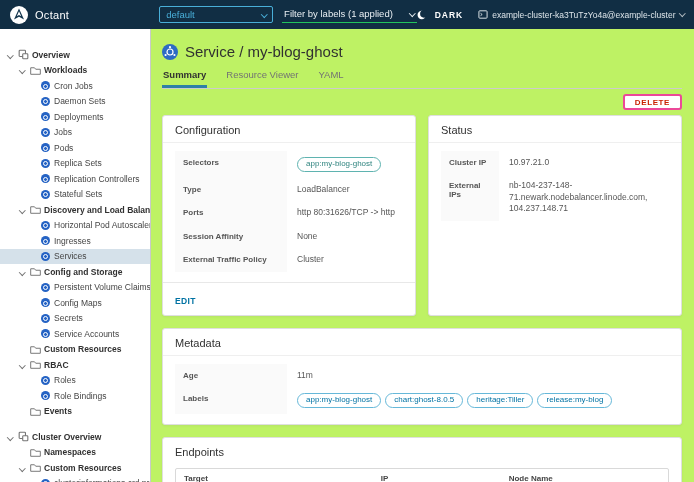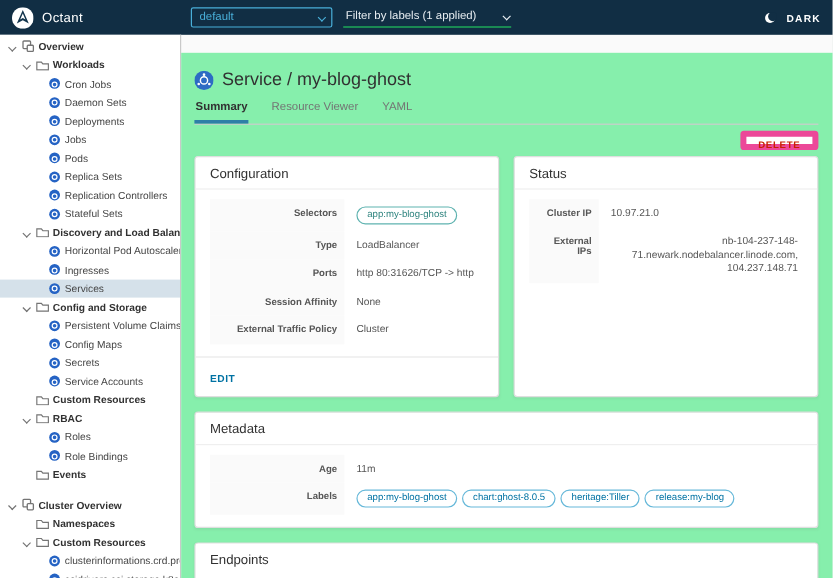--- a/index.html
+++ b/index.html
@@ -24,53 +24,53 @@
 
   .chev { display:inline-block; width:4.5px; height:4.5px; border-right:1px solid #737373;
           border-bottom:1px solid #737373; transform:rotate(45deg); }
   .chev.blue { border-color:#49afd9; }
   .chev.white { border-color:#e8eef2; }
   .chev.lt { border-color:#b3bcc2; }
 
   
   .body { display:flex; height:453px; }
   .sidebar { width:151px; flex:0 0 auto; background:#fff; border-right:1px solid #c9c9c9;
-             padding-top:2px; overflow:hidden; }
+             padding-top:18px; overflow:hidden; }
   .srow { height:15.5px; display:flex; align-items:center; font-size:8.5px; color:#454545;
           white-space:nowrap; overflow:hidden; cursor:pointer; }
   .srow .cbox { width:12px; flex:0 0 auto; display:flex; justify-content:center; }
   .srow .ibox { width:14px; flex:0 0 auto; display:flex; justify-content:center; align-items:center; }
   .srow .lbl { margin-left:2px; }
   .d0 { padding-left:4px; font-weight:bold; color:#313131; }
   .d1 { padding-left:16px; font-weight:bold; color:#313131; }
   .d2 { padding-left:38px; }
   .srow.sel { background:#d5e1ea; }
   .gap-top { margin-top:10px; }
   .res-icon { width:9px; height:9px; border-radius:50%; background:#2563c4; position:relative; }
   .res-icon::after { content:""; position:absolute; left:2.5px; top:2.5px; width:3px; height:3px;
                      border:1px solid #fff; border-radius:50%; }
 
   
-  .main { flex:1; background:#86efac; padding:9px 12px 0 11px; overflow:hidden;margin-top:15px; }
+  .main { flex:1; background:#bef264; padding:9px 12px 0 11px; overflow:hidden; }
   .page-head { display:flex; align-items:center; gap:7px; margin-top:5px; }
   .page-title { font-size:15px; color:#313131; font-weight:normal; }
   .tabs { display:flex; gap:18px; margin-top:9px; border-bottom:1px solid #cccccc; }
   .tab { font-size:9.5px; color:#737373; padding:0 1px 5px 1px; cursor:pointer; }
   .tab.active { color:#313131; border-bottom:3px solid #2d7fa7; font-weight:bold; }
   .actions { display:flex; justify-content:flex-end; margin-top:5px; height:16px; }
-  .btn-delete { font-size:8px; letter-spacing:.6px; color:#c92100; border:5px solid #ec4899;
+  .btn-delete { font-size:8px; letter-spacing:.6px; color:#c92100; border:2px solid #ec4899;
                 background:#fff; border-radius:3px; padding:2px 10px; cursor:pointer;
                 font-family:"Liberation Sans", sans-serif; font-weight:bold; }
 
   .grid2 { display:grid; grid-template-columns:1fr 1fr; gap:12px; margin-top:5px; }
   .card { background:#fff; border:1px solid #dfdfdf; border-radius:3px;
           box-shadow:0 1px 2px rgba(120,120,120,.12); display:flex; flex-direction:column; }
   .card.span2 { grid-column:1 / span 2; margin-top:12px; }
   .card-title { font-size:11px; color:#313131; padding:8px 12px 6px 12px; border-bottom:1px solid #efefef; }
-  .card-body { padding:8px 12px 10px 12px;text-align:right; }
+  .card-body { padding:8px 12px 10px 12px; }
   .kv { display:grid; grid-template-columns:112px 1fr; }
   .kv.narrow { grid-template-columns:58px 1fr; }
   .kv .k { background:#fafafa; font-size:8px; font-weight:bold; color:#565656; padding:7px 6px 7px 8px; }
   .kv .v { font-size:8.5px; color:#565656; padding:6px 4px 6px 10px; display:flex; align-items:center;
            flex-wrap:wrap; gap:4px; line-height:1.35; }
   .card-foot { border-top:1px solid #e8e8e8; padding:7px 12px; margin-top:auto; }
   .edit-link { font-size:8.5px; font-weight:bold; color:#0072a3; letter-spacing:.4px; cursor:pointer; }
 
   .tag { display:inline-block; font-size:8px; padding:1px 8px; border-radius:8px; background:#fff; cursor:pointer; }
   .tag.teal { border:1px solid #5fb3b0; color:#2f847f; }
@@ -107,20 +107,28 @@
       <span class="chev white" style="margin-top:3px;"></span>
     </div>
 
     <div class="top-right">
       <div class="dark-toggle">
         <svg class="icon-svg" width="10" height="10" viewBox="0 0 11 11">
           <circle cx="5.2" cy="5.5" r="4.6" fill="#ffffff"></circle>
           <circle cx="7.6" cy="4.2" r="4.2" fill="#112e44"></circle>
         </svg>
         <span>DARK</span>
+      </div>
+      <div class="context">
+        <svg class="icon-svg" width="10" height="9" viewBox="0 0 12 11">
+          <rect x="1" y="1" width="10" height="9" rx="1" fill="none" stroke="#dde5ea" stroke-width="1.2"></rect>
+          <path d="M3 4 L5 5.5 L3 7" fill="none" stroke="#dde5ea" stroke-width="1.1"></path>
+        </svg>
+        <span>example-cluster-ka3TuTzYo4a@example-cluster</span>
+        <span class="chev lt" style="margin-top:-2px;"></span>
       </div>
     </div>
   </div>
 
   <div class="body">
 
     <div class="sidebar">
 
       <div class="srow d0">
         <span class="cbox">

